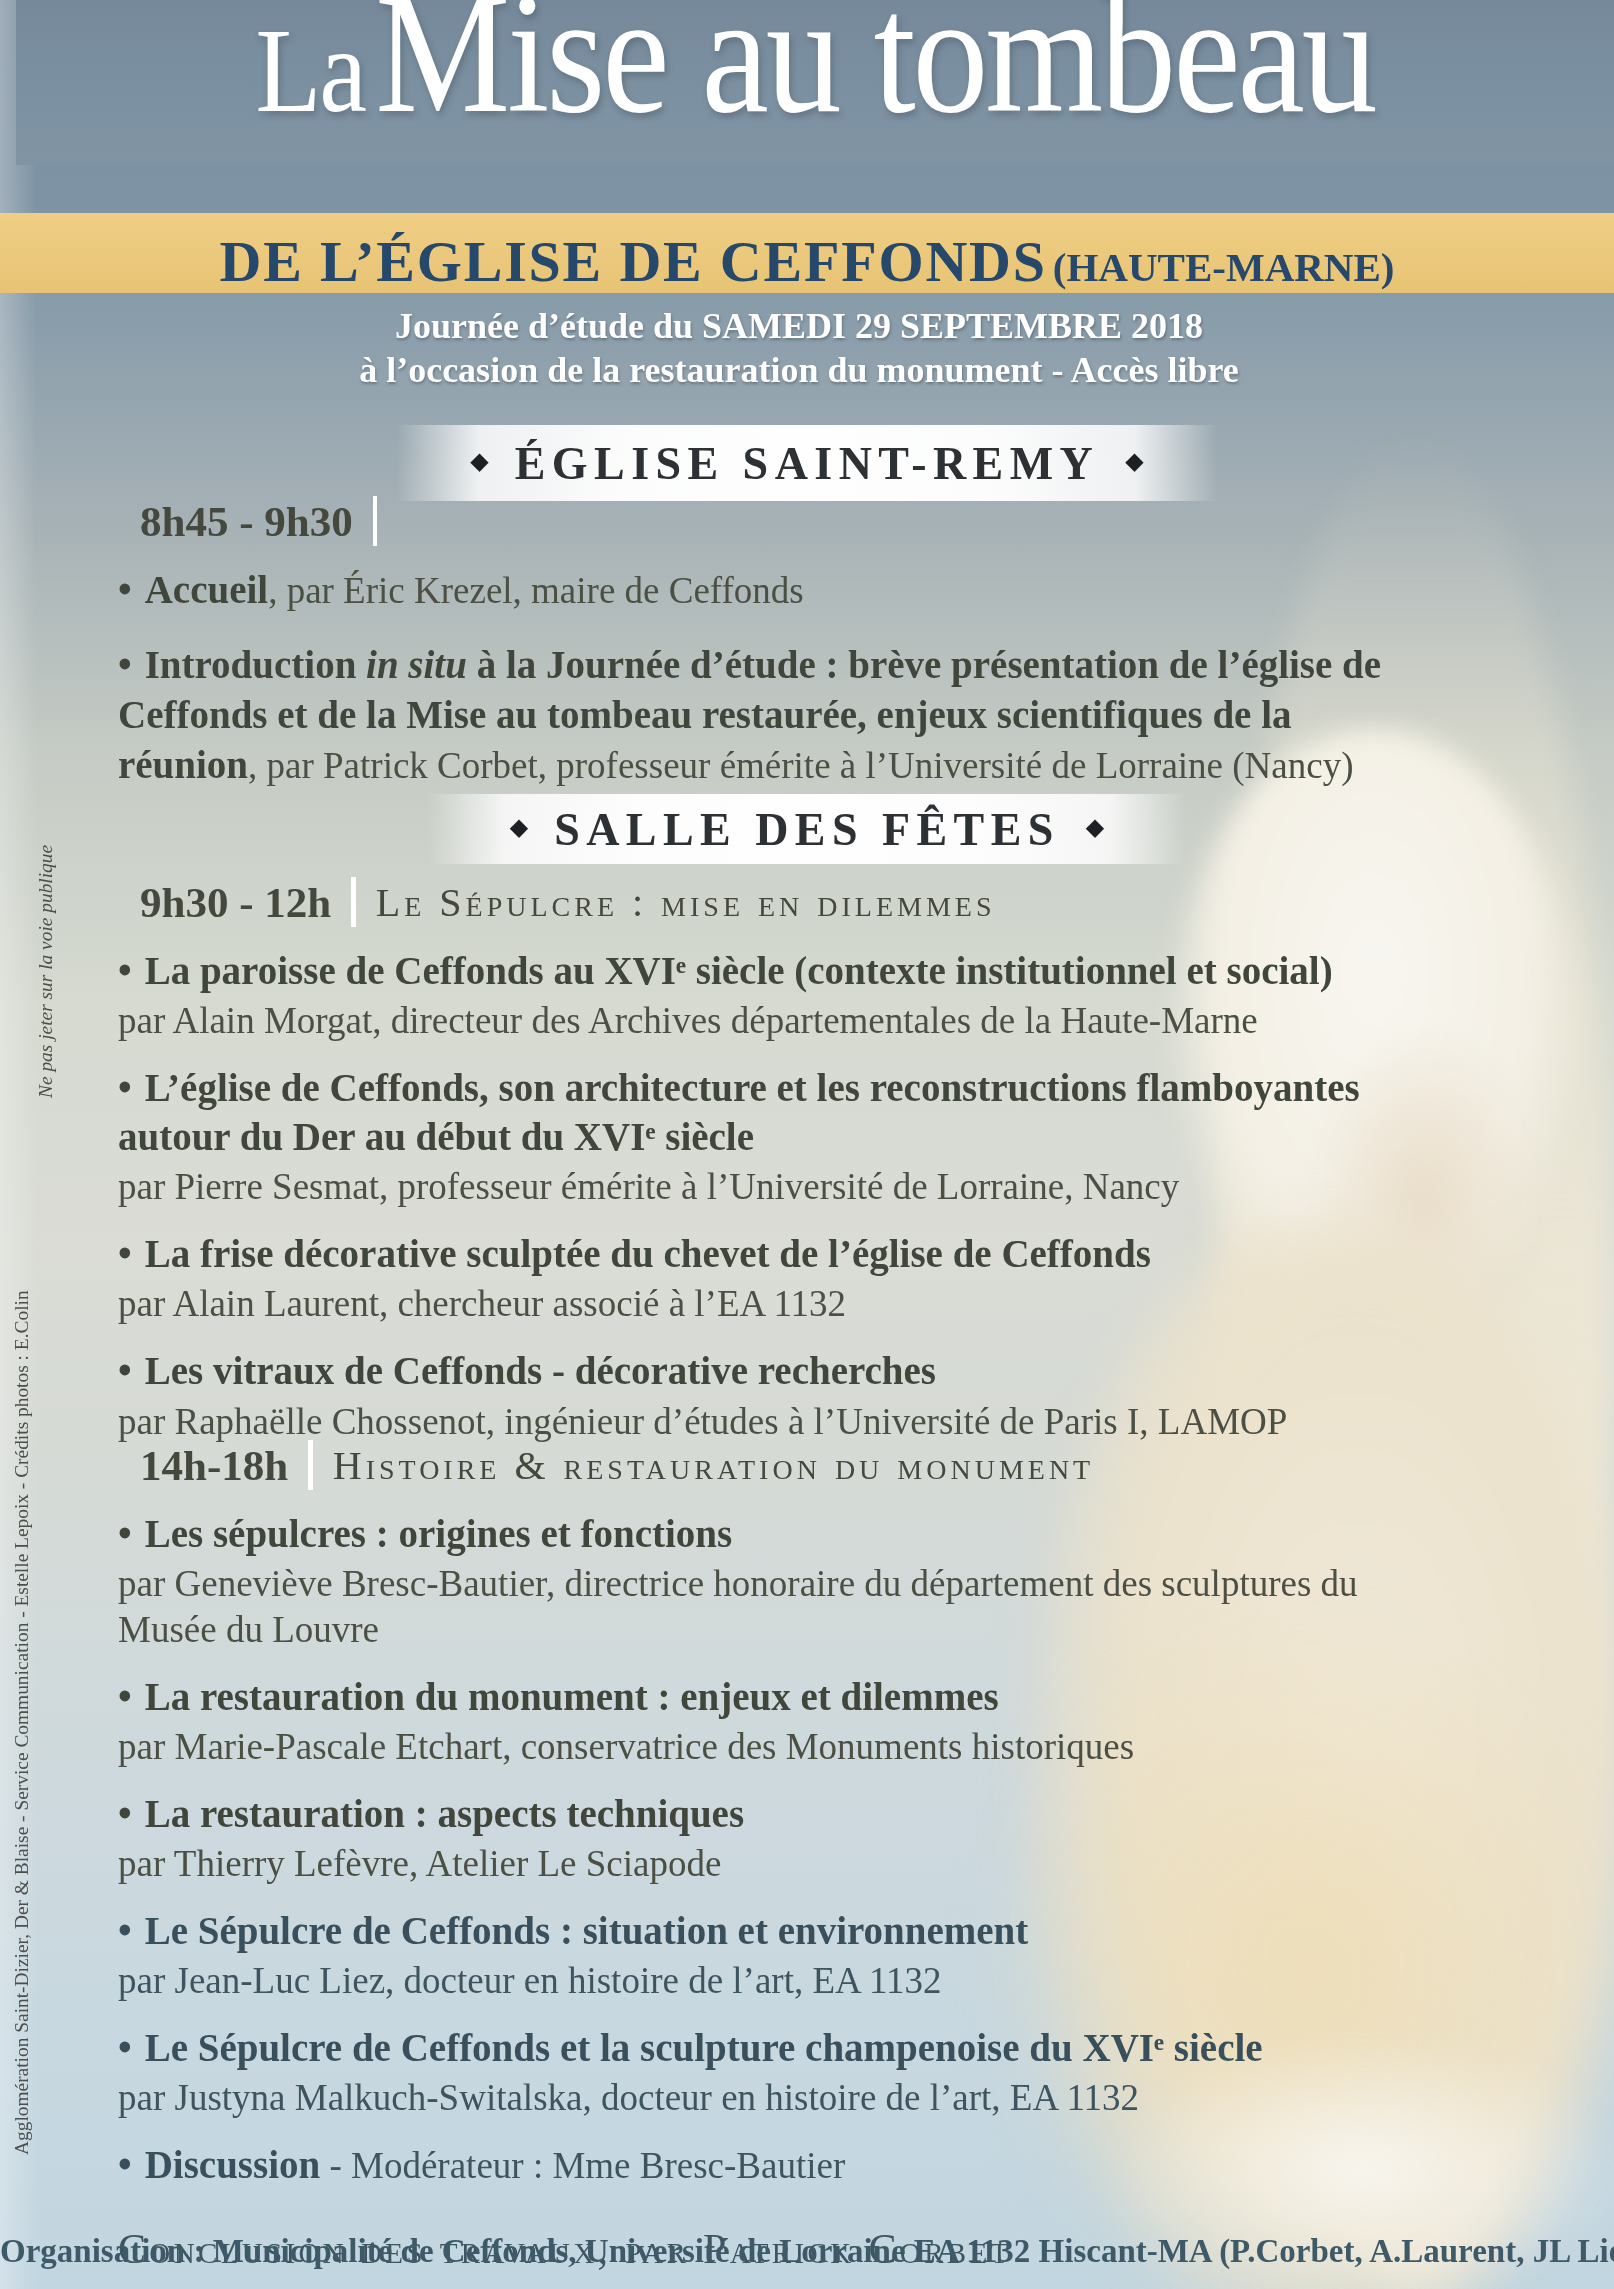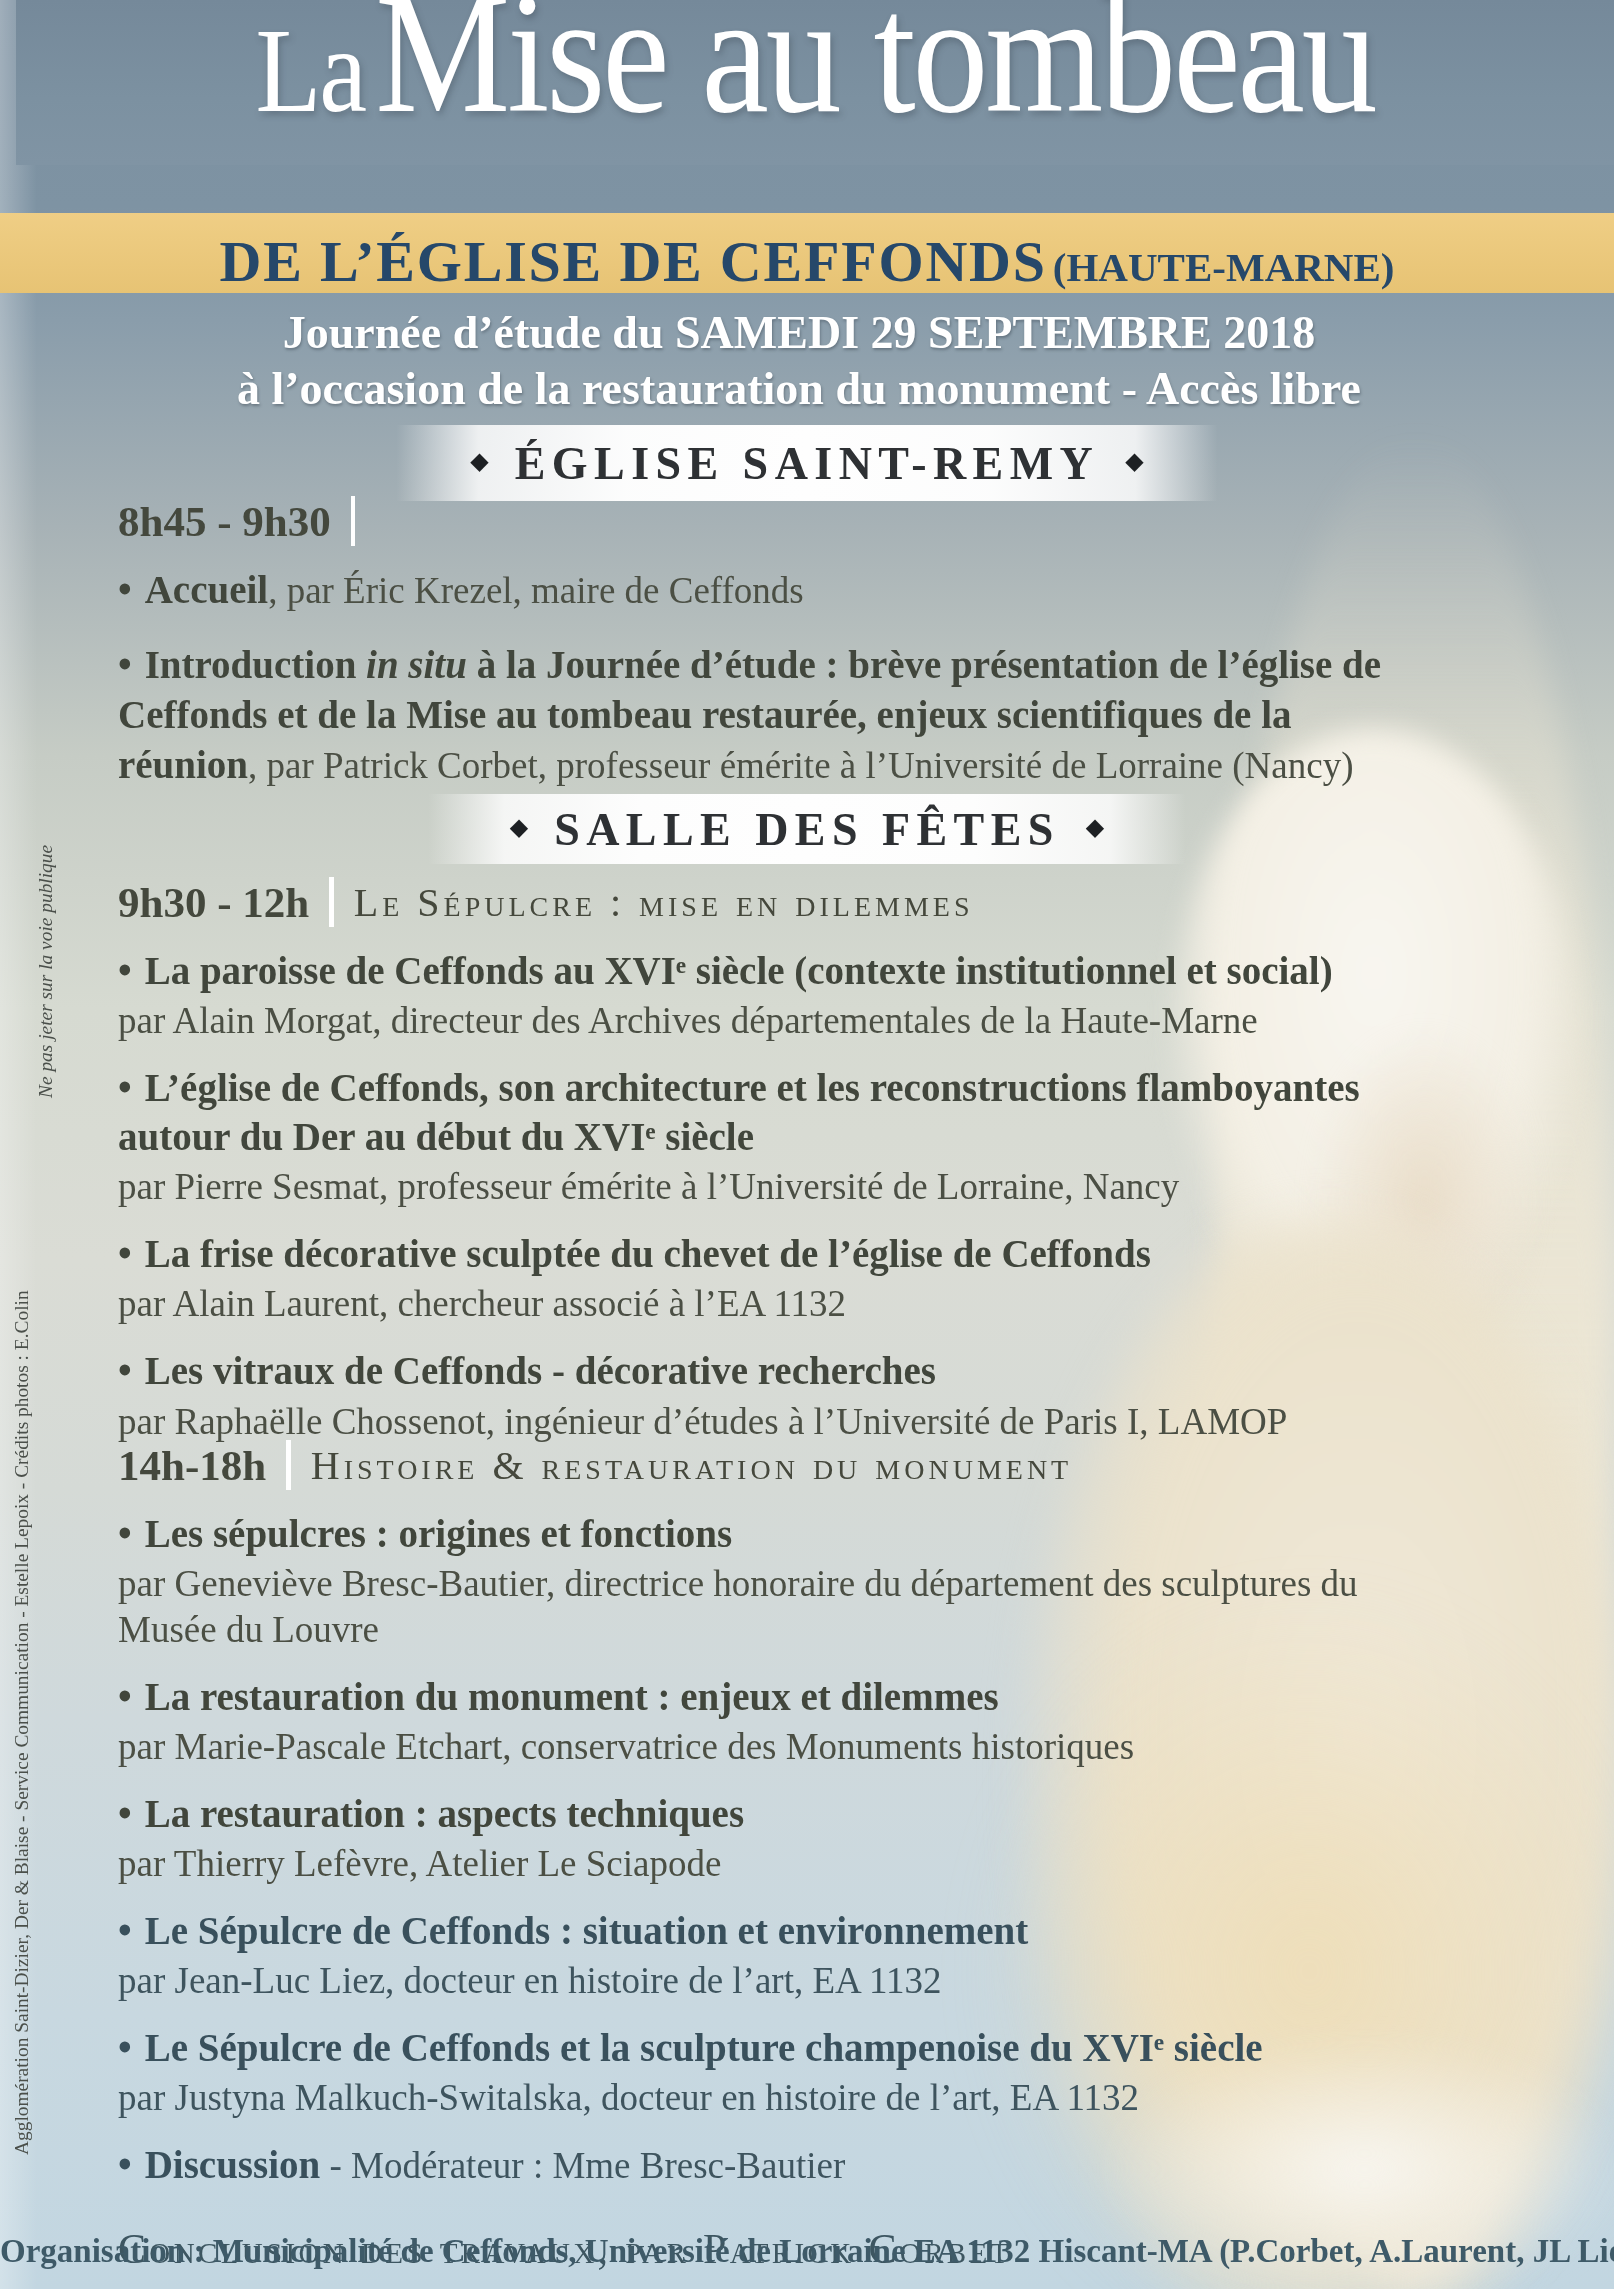--- a/index.html
+++ b/index.html
@@ -43,37 +43,37 @@
     text-shadow:1.8px 2.8px 5.5px rgba(55,65,78,0.35);}
   .t-la{font-size:98px;letter-spacing:-1.8px;}
   .t-main{font-size:138px;letter-spacing:-2.8px;margin-left:5.5px;}
   .tan{position:absolute;top:213px;left:0;right:0;height:80px;z-index:2;
     background:linear-gradient(180deg,#efce85,#e7c374);
     display:flex;align-items:baseline;justify-content:center;gap:18.5px;padding-top:0;}
   .tan-inner{display:flex;align-items:baseline;gap:6px;margin-top:9.2px;}
   .band-main{font-size:58px;font-weight:bold;color:#26486a;letter-spacing:1.8px;line-height:80px;}
   .band-paren{font-size:41px;font-weight:bold;color:#26486a;}
   .intro{position:absolute;top:305px;left:0;right:16px;z-index:2;text-align:center;color:#ffffff;
-    font-weight:bold;font-size:46px;line-height:1.22;text-shadow:0.9px 1.8px 2.8px rgba(40,50,60,0.38);}
+    font-weight:bold;font-size:36px;line-height:1.22;text-shadow:0.9px 1.8px 2.8px rgba(40,50,60,0.38);}
   
   .venue-band{position:absolute;left:50%;transform:translateX(-50%);z-index:2;
     display:flex;align-items:center;justify-content:center;gap:26px;
     background:linear-gradient(90deg, rgba(252,252,252,0) 0%, rgba(252,252,252,0.85) 10%,
       rgba(254,254,254,0.98) 28%, #fefefe 50%, rgba(254,254,254,0.98) 72%,
       rgba(252,252,252,0.85) 90%, rgba(252,252,252,0) 100%);}
   #venue1{top:425px;width:821px;height:76px;}
   #venue2{top:794px;width:757px;height:70px;}
   .venue-name{font-size:46px;color:#2e3134;letter-spacing:0.14em;white-space:nowrap;font-weight:bold;}
   .diamond{font-size:24px;color:#1d2023;transform:translateY(-1.8px);}
   
   .sched{position:absolute;left:118px;width:1292px;z-index:2;}
   #sched1{top:496px;}
   #sched2{top:877px;}
   #sched3{top:1440px;}
-  .time-row{display:flex;align-items:center;gap:20px;}
+  .time-row{display:flex;align-items:center;gap:20px;margin-left:22px;}
   .time{font-weight:bold;font-size:43px;color:#44483d;white-space:nowrap;}
   .vbar{display:inline-block;width:4.6px;height:50px;background:#ffffff;flex:0 0 auto;}
   .session{font-variant:small-caps;font-size:40px;color:#45483c;letter-spacing:0.10em;white-space:nowrap;}
   .item{margin-top:18.5px;line-height:1.27;}
   .item-title{font-weight:bold;font-size:39px;color:#41463c;}
   .item-by{font-size:37px;color:#4b4f44;}
   .by-line{font-size:37px;color:#4b4f44;line-height:1.25;margin-top:2.8px;}
   .bullet{font-weight:bold;font-size:39px;color:#41463c;margin-right:13px;}
   .italic{font-style:italic;}
   .slate .item-title,.slate .bullet{color:#39505c;}

